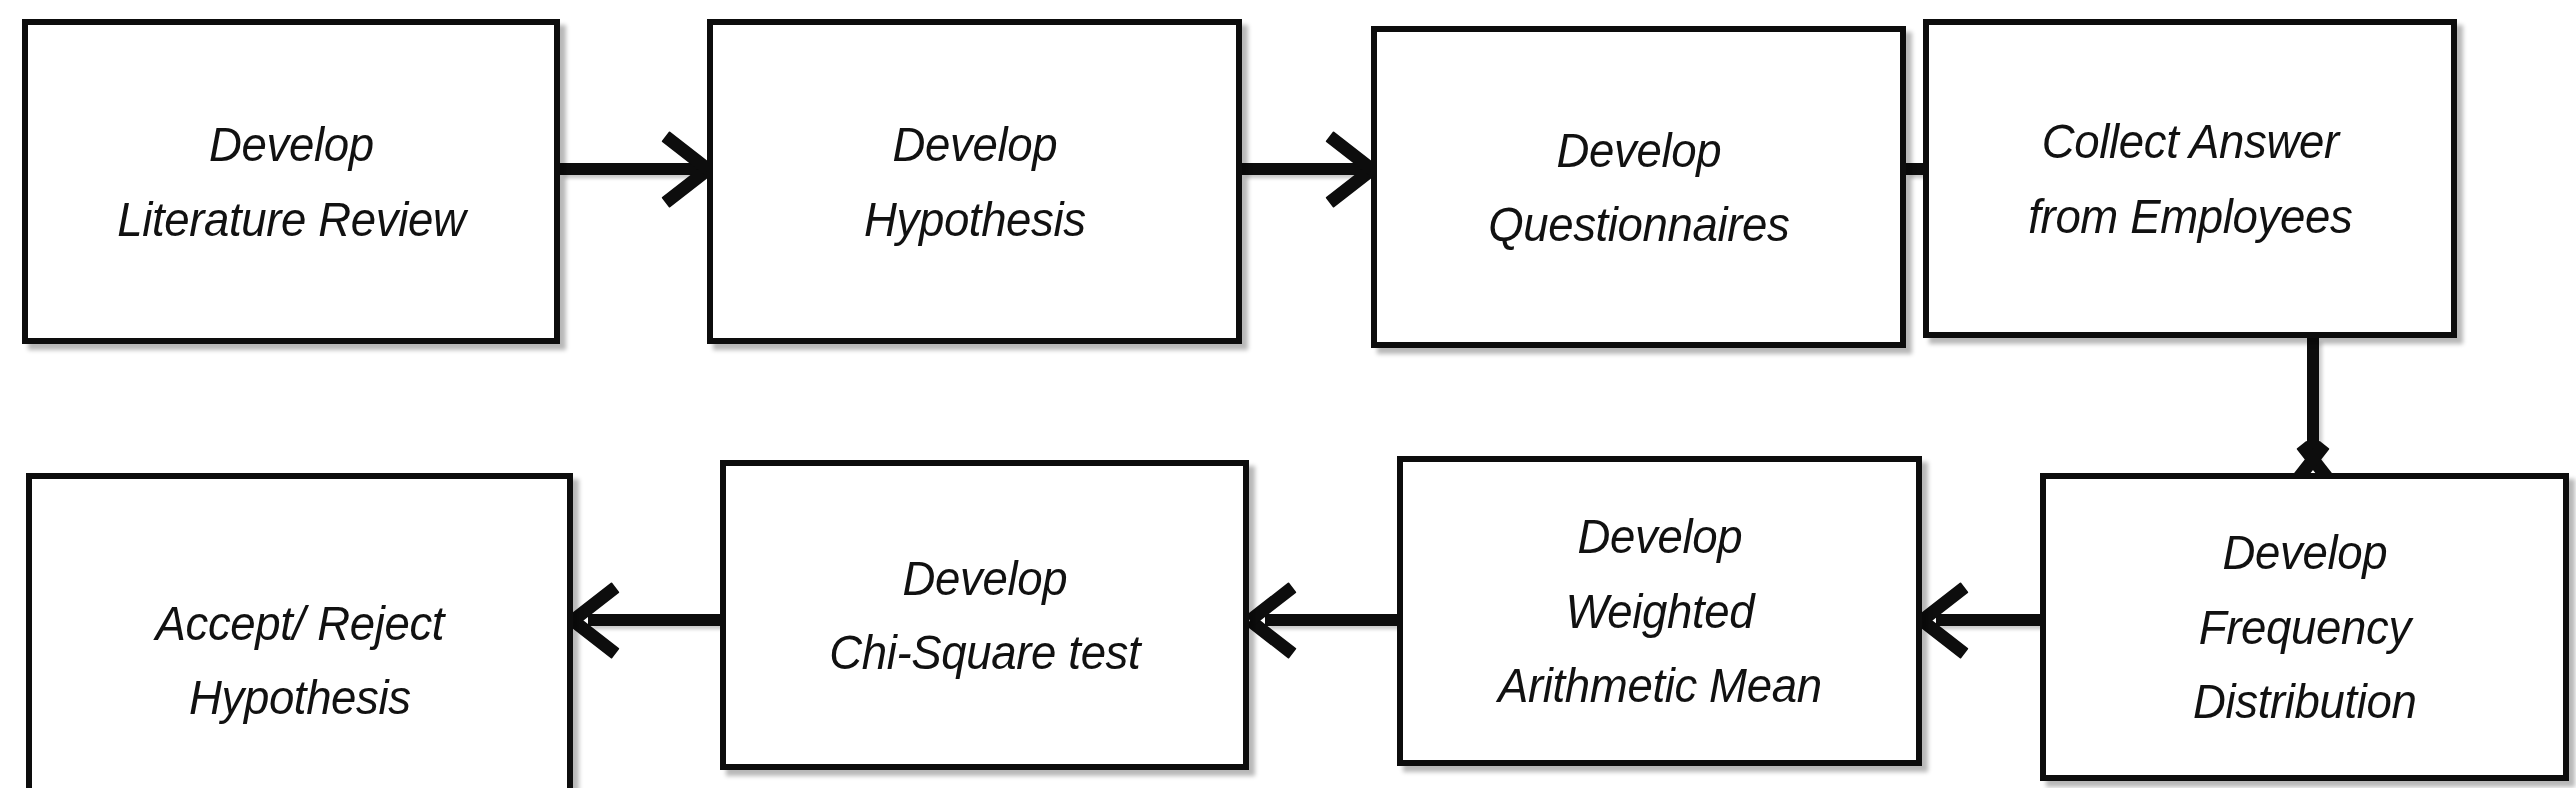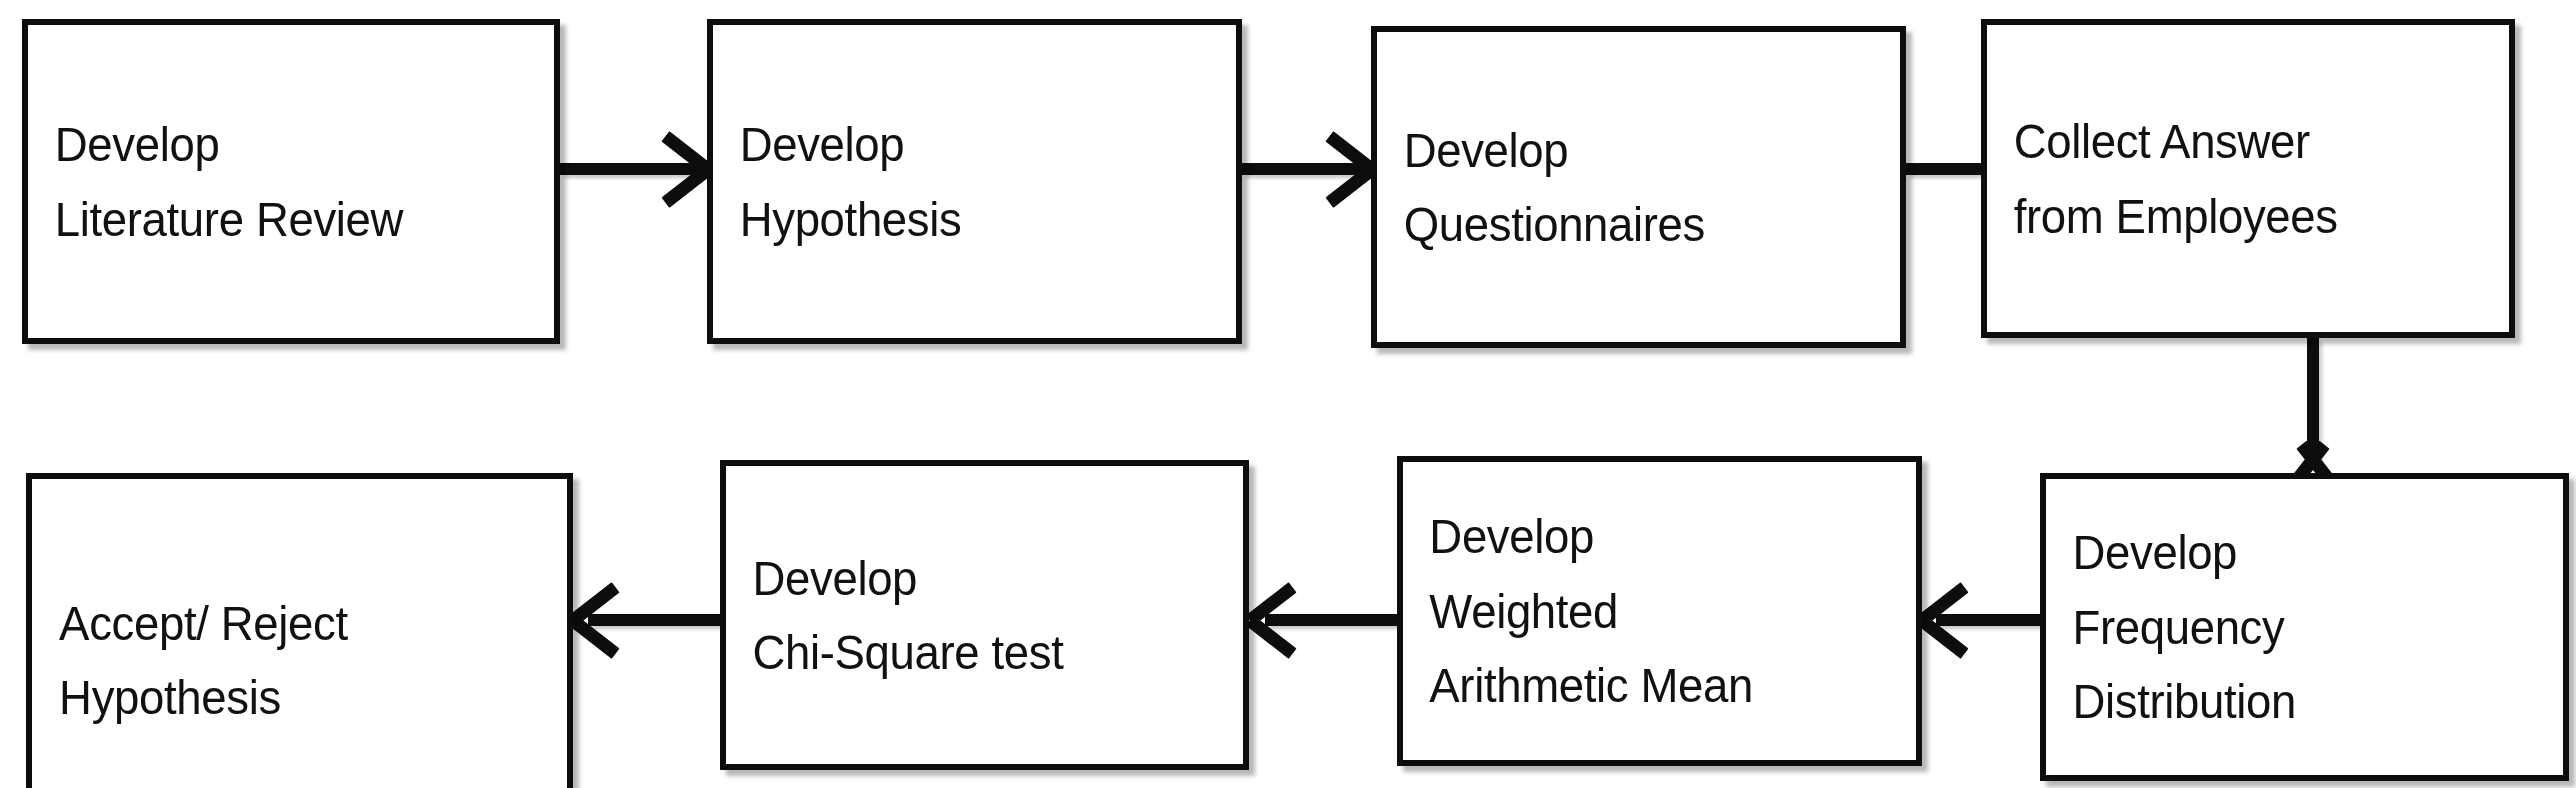--- a/index.html
+++ b/index.html
@@ -26,23 +26,24 @@
   
   .node {
     position: absolute;
     box-sizing: border-box;
     background: #ffffff;
     border: 6px solid #0d0d0d;
     display: flex;
     flex-direction: column;
     align-items: center;
     justify-content: center;
-    text-align: left;
+    text-align: center;
     box-shadow: 6px 6px 4.3px rgba(0,0,0,0.28);
     z-index: 3;
+    font-style: italic;
   }
   .node .lines {
     display: block;
     width: 100%;
     padding: 0 8.7px;
     box-sizing: border-box;
   }
   .node .ln {
     display: block;
     color: #111111;
@@ -114,21 +115,21 @@
     </span>
   </div>
 
   <div class="node" style="left:1371px; top:26px; width:535px; height:322px;">
     <span class="lines">
       <span class="ln">Develop</span>
       <span class="ln">Questionnaires</span>
     </span>
   </div>
 
-  <div class="node" style="left:1981px; top:19px; width:534px; height:319px;">
+  <div class="node" style="left:1923px; top:19px; width:534px; height:319px;">
     <span class="lines">
       <span class="ln">Collect Answer</span>
       <span class="ln">from Employees</span>
     </span>
   </div>
 
   <div class="node" style="left:26px; top:473px; width:547px; height:374px;">
     <span class="lines">
       <span class="ln">Accept/ Reject</span>
       <span class="ln">Hypothesis</span>

